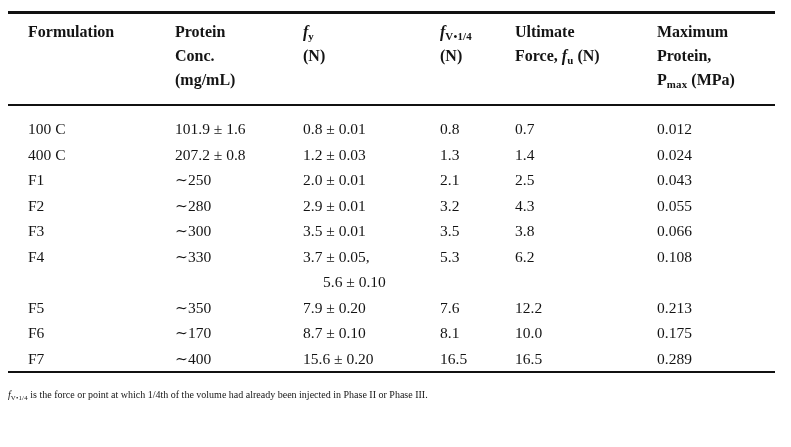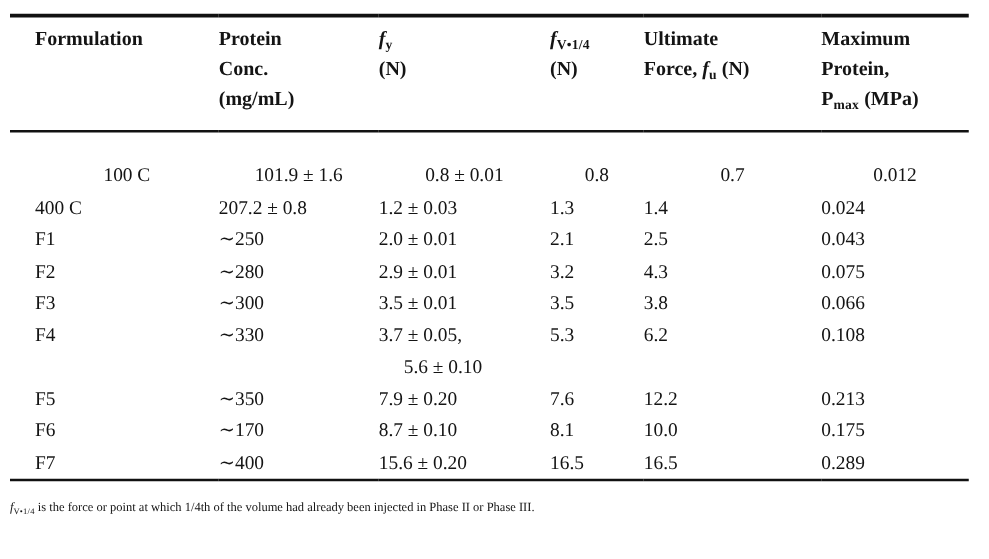--- a/index.html
+++ b/index.html
@@ -28,21 +28,21 @@
     vertical-align: top;
     padding: 6px 0 12px 0;
   }
   th.first, td.first { padding-left: 20px; }
   td {
     font-size: 15.5px;
     line-height: 25.5px;
     vertical-align: top;
     padding: 0;
   }
-  tr.row-first td { padding-top: 22px; text-align: center; }
+  tr.row-first td { padding-top: 10px; }
   tr.row-last td { padding-bottom: 0; }
   sub.sb {
     font-size: 68%;
     line-height: 0;
     vertical-align: baseline;
     position: relative;
     top: 0.28em;
     letter-spacing: 0.2px;
   }
   i.sym { font-style: italic; }
@@ -122,21 +122,21 @@
         <td>2.1</td>
         <td>2.5</td>
         <td>0.043</td>
       </tr>
       <tr>
         <td class="first">F2</td>
         <td>∼280</td>
         <td>2.9 ± 0.01</td>
         <td>3.2</td>
         <td>4.3</td>
-        <td>0.075</td>
+        <td>0.055</td>
       </tr>
       <tr>
         <td class="first">F3</td>
         <td>∼300</td>
         <td>3.5 ± 0.01</td>
         <td>3.5</td>
         <td>3.8</td>
         <td>0.066</td>
       </tr>
       <tr>

